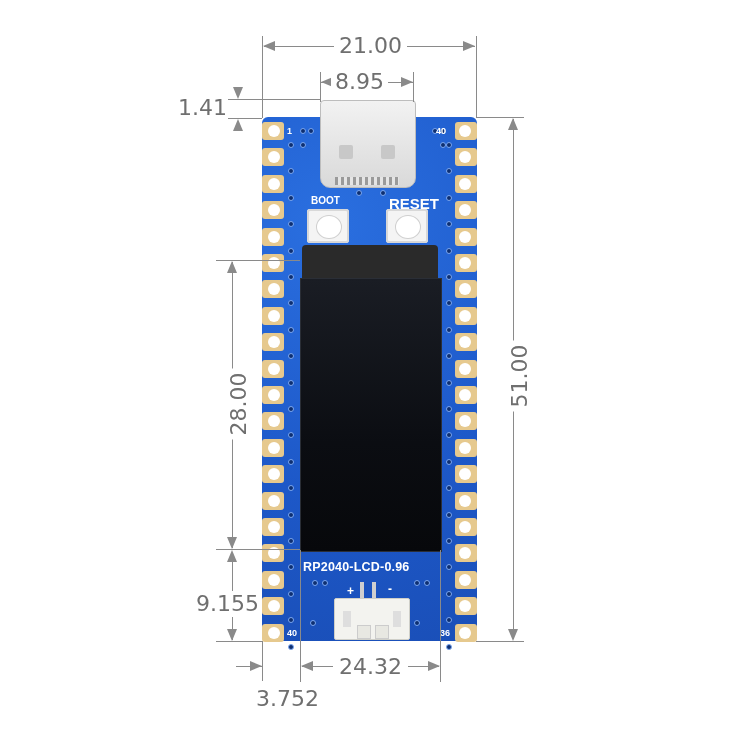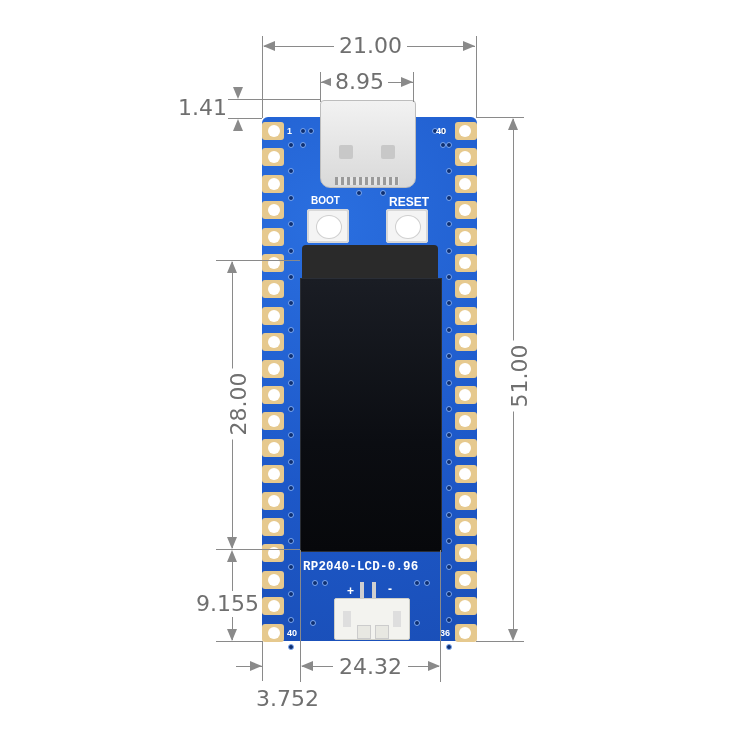--- a/index.html
+++ b/index.html
@@ -137,31 +137,31 @@
 <div class="silk" style="left:287px;top:628px;font-size:9px;">40</div>
 <div class="silk" style="left:440px;top:628px;font-size:9px;">36</div>
 
 <div class="usb">
   <div class="abs" style="left:18px;top:44px;width:14px;height:14px;background:#c8c8c8;border-radius:2px;"></div>
   <div class="abs" style="left:60px;top:44px;width:14px;height:14px;background:#c8c8c8;border-radius:2px;"></div>
   <div class="abs" style="left:14px;top:76px;width:64px;height:8px;background:repeating-linear-gradient(90deg,#9a9a9a 0 3px,#e5e5e5 3px 6px);"></div>
 </div>
 
 <div class="silk" style="left:311px;top:195px;font-size:10px;">BOOT</div>
-<div class="silk" style="left:389px;top:195px;font-size:12px;">RESET</div>
+<div class="silk" style="left:389px;top:195px;font-size:15px;">RESET</div>
 <div class="btn" style="left:307px;top:209px;"></div>
 <div class="btn" style="left:386px;top:209px;"></div>
 
 <div class="lcd-flex">
   <div class="abs" style="left:12px;top:38px;width:112px;height:2px;background:#4a4a4a;"></div>
   <div class="abs" style="left:8px;top:50px;width:120px;height:2px;background:#4a4a4a;"></div>
 </div>
 <div class="lcd"></div>
 
-<div class="silk" style="left:303px;top:560px;font-size:12.5px;letter-spacing:0.2px;font-family:Liberation Mono, monospace;">RP2040-LCD-0.96</div>
+<div class="silk" style="left:303px;top:560px;font-size:12.5px;letter-spacing:0.2px;">RP2040-LCD-0.96</div>
 <div class="silk" style="left:347px;top:584px;font-size:12px;">+</div>
 <div class="silk" style="left:388px;top:582px;font-size:12px;">-</div>
 
 <div class="abs" style="left:360px;top:582px;width:4px;height:18px;background:#cfcfcf;"></div>
 <div class="abs" style="left:372px;top:582px;width:4px;height:18px;background:#cfcfcf;"></div>
 <div class="connector">
   <div class="abs" style="left:8px;top:12px;width:8px;height:16px;background:#dedede;"></div>
   <div class="abs" style="left:58px;top:12px;width:8px;height:16px;background:#dedede;"></div>
   <div class="abs" style="left:22px;top:26px;width:12px;height:12px;background:#e8e8e2;border:1px solid #ccc;"></div>
   <div class="abs" style="left:40px;top:26px;width:12px;height:12px;background:#e8e8e2;border:1px solid #ccc;"></div>

